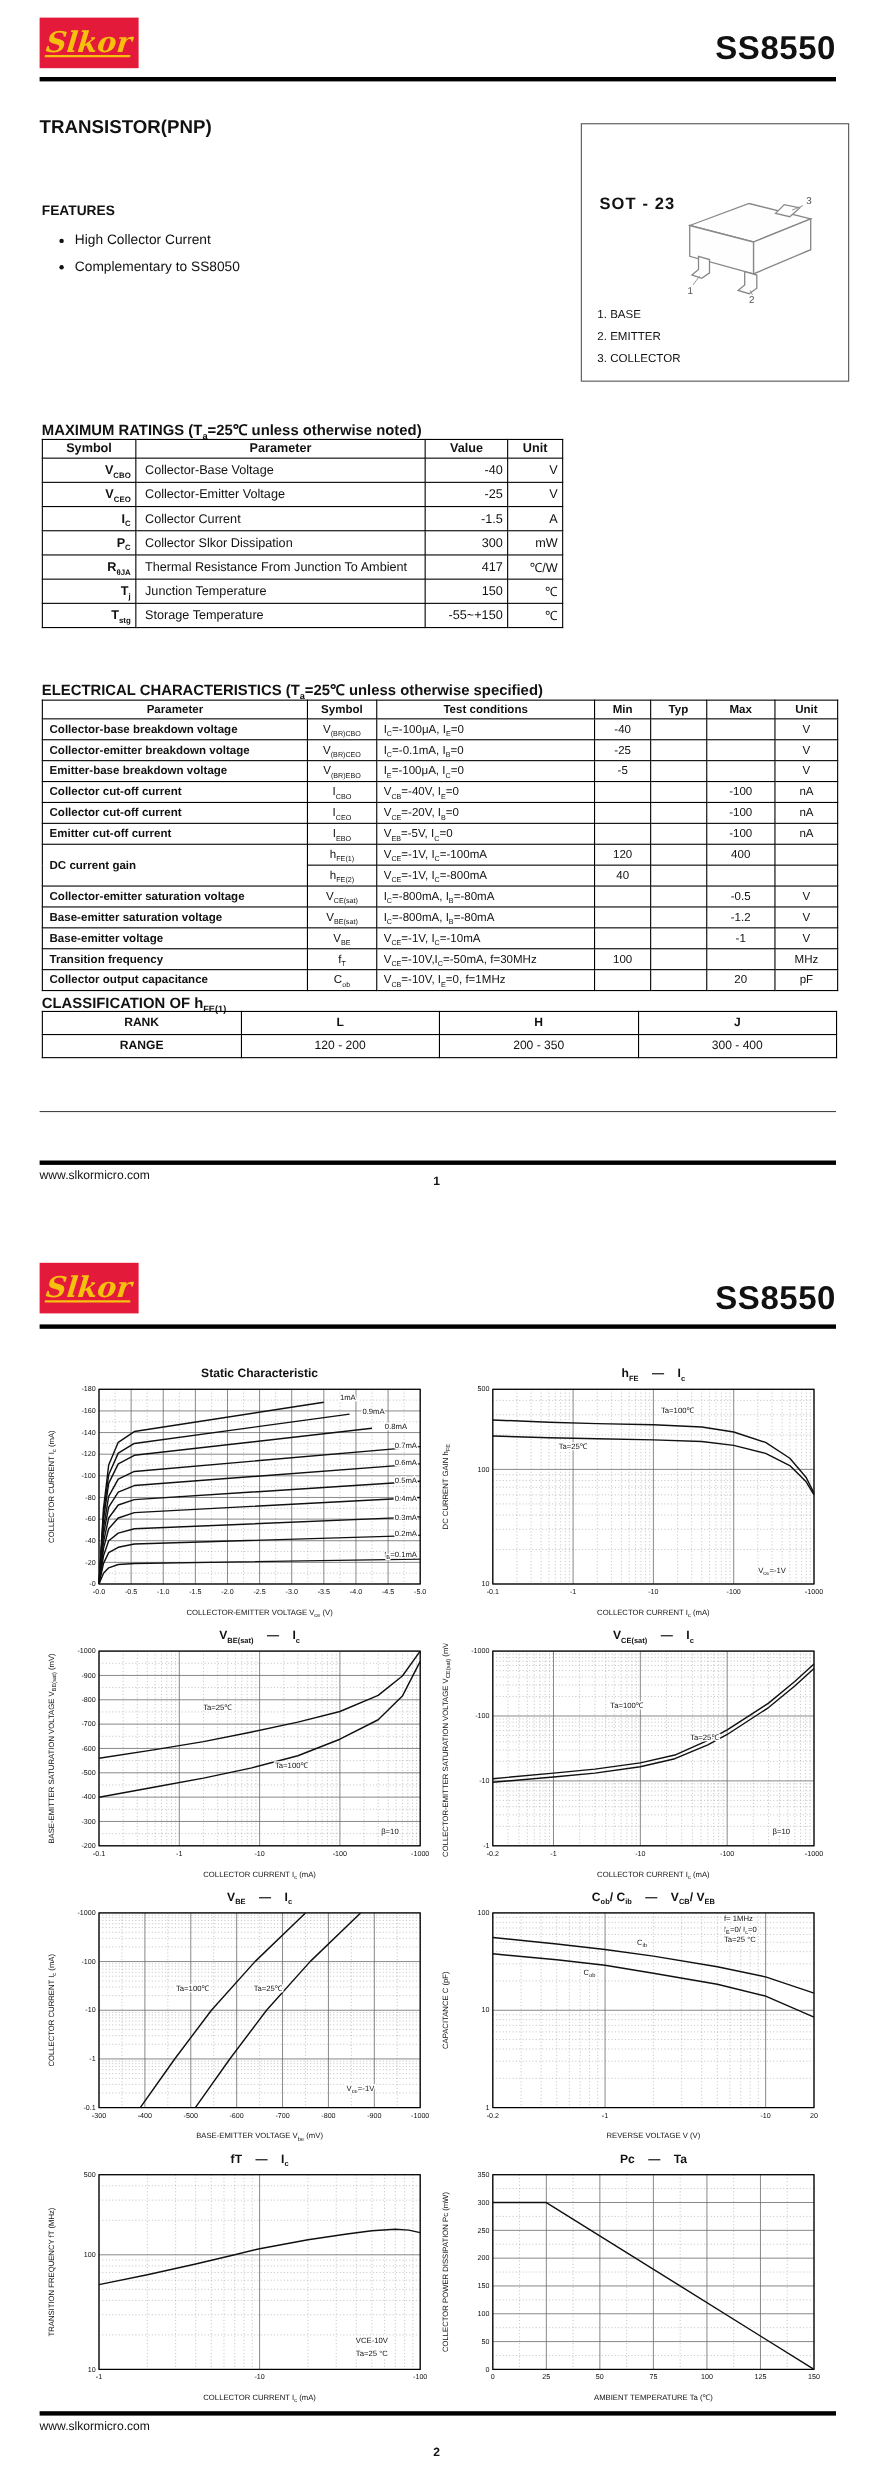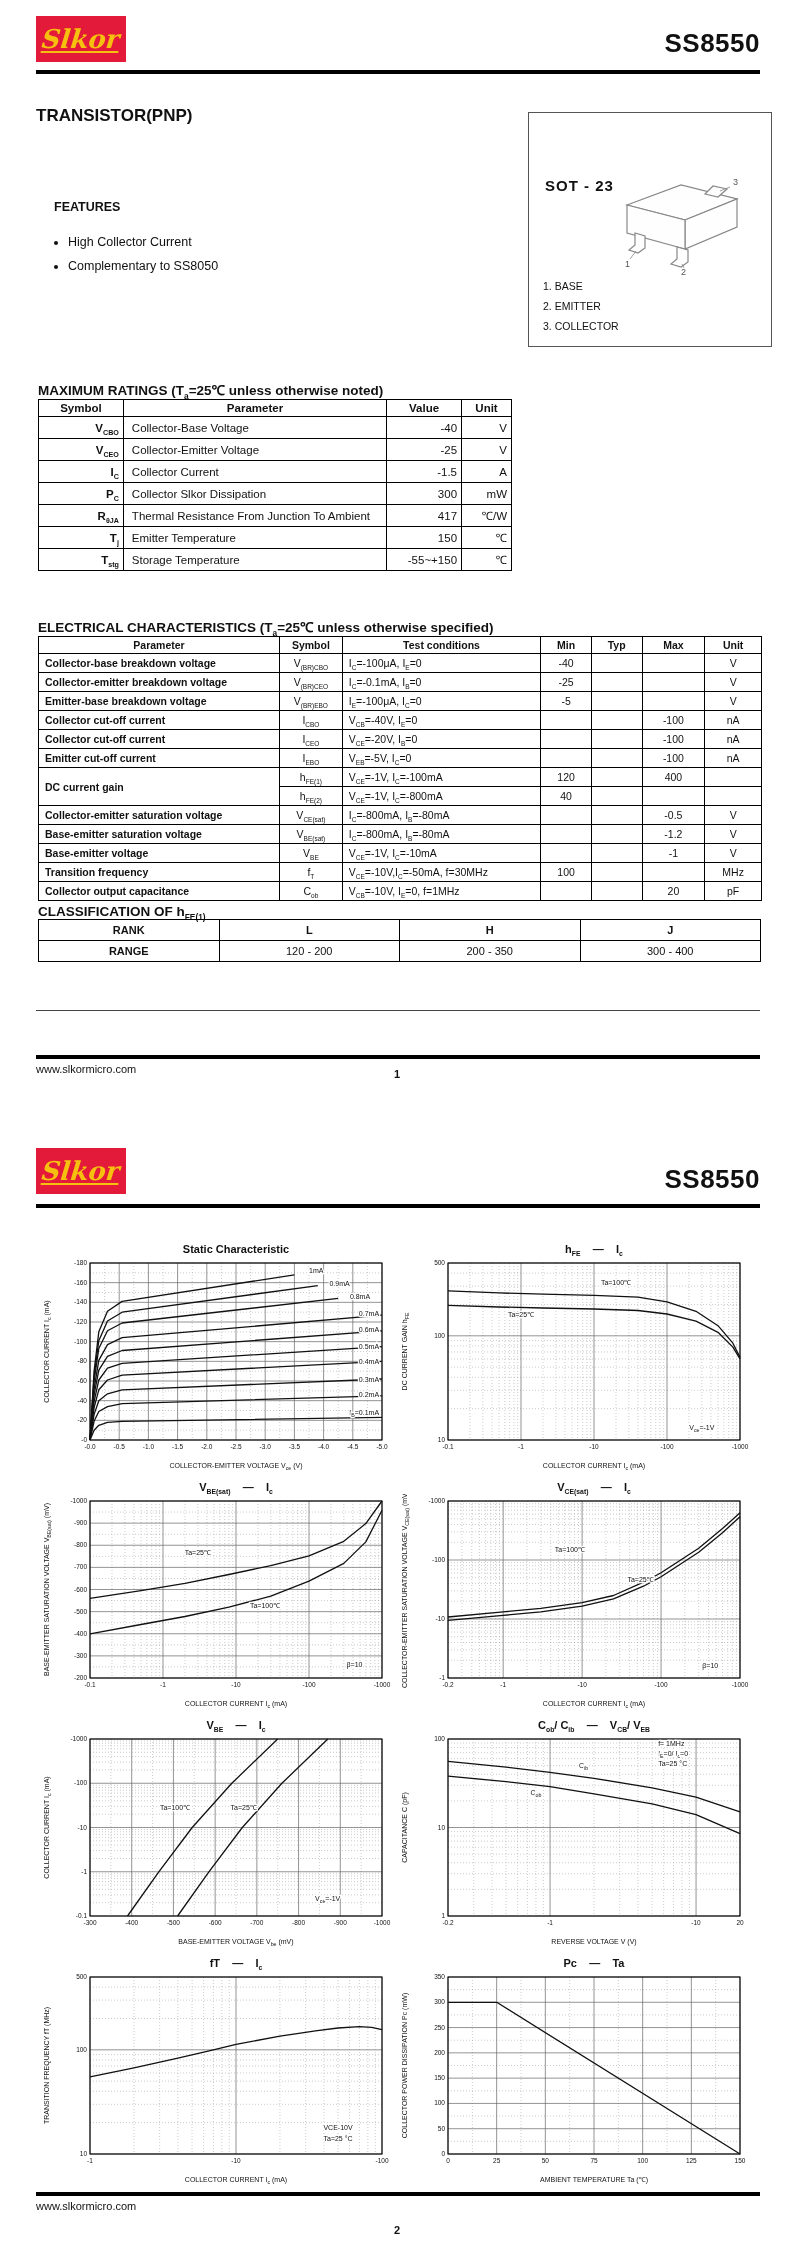--- a/index.html
+++ b/index.html
@@ -1,25 +1,25 @@
 <!DOCTYPE html>
 <html><head>
 <meta charset="utf-8">
 <style>
   html,body{margin:0;padding:0;background:#fff;width:794px;font-family:"Liberation Sans",sans-serif;color:#111;}
   .page{position:relative;width:794px;background:#fff;overflow:hidden;}
   #page1{height:1130px;} #page2{height:1116px;}
   sub{font-size:62%;line-height:0;}
   .logo{position:absolute;left:36px;top:16px;width:90px;height:46px;background:#e41a3a;display:flex;align-items:center;justify-content:center;}
   .logo-text{font-family:"DejaVu Serif",serif;font-style:italic;font-weight:bold;font-size:26px;color:#f6c10e;text-decoration:underline;text-decoration-thickness:2px;text-underline-offset:3px;transform:skewX(-6deg);}
-  .part{position:absolute;right:34px;top:28px;font-size:26px;font-weight:bold;letter-spacing:.5px;}
+  .part{position:absolute;right:34px;top:28px;font-size:30px;font-weight:bold;letter-spacing:.5px;}
   .rule{position:absolute;left:36px;right:34px;height:4px;background:#000;}
   .doc-title{position:absolute;left:36px;top:106px;font-size:17px;font-weight:bold;}
   .features{position:absolute;left:38px;top:184px;}
-  .features h2{margin:16px;font-size:12.5px;font-weight:bold;}
+  .features h2{margin:0;font-size:12.5px;font-weight:bold;}
   .features ul{margin:8px 0 0 30px;padding:0;}
   .features li{font-size:12.5px;line-height:24px;list-style:disc;}
   .pkgbox{position:absolute;left:528px;top:112px;width:242px;height:233px;border:1.5px solid #555;}
   .pkg-name{position:absolute;left:16px;top:64px;font-size:15px;font-weight:bold;letter-spacing:1px;}
   .pkg-svg{position:absolute;right:4px;top:58px;}
   .pinlist{position:absolute;left:14px;top:163px;font-size:10.5px;font-weight:normal;line-height:20px;}
   .sec-h{position:absolute;left:38px;font-size:13.5px;font-weight:bold;}
   table{border-collapse:collapse;width:100%;}
   td,th{border:1px solid #000;text-align:center;padding:2px 4px;}
   th{font-weight:bold;}
@@ -139,21 +139,21 @@
             <td>mW</td>
           </tr>
           <tr>
             <td class="sym">R<sub>θJA</sub></td>
             <td class="par">Thermal Resistance From Junction To Ambient</td>
             <td>417</td>
             <td>℃/W</td>
           </tr>
           <tr>
             <td class="sym">T<sub>j</sub></td>
-            <td class="par">Emitter Temperature</td>
+            <td class="par">Junction Temperature</td>
             <td>150</td>
             <td>℃</td>
           </tr>
           <tr>
             <td class="sym">T<sub>stg</sub></td>
             <td class="par">Storage Temperature</td>
             <td>-55~+150</td>
             <td>℃</td>
           </tr>
         </tbody>

